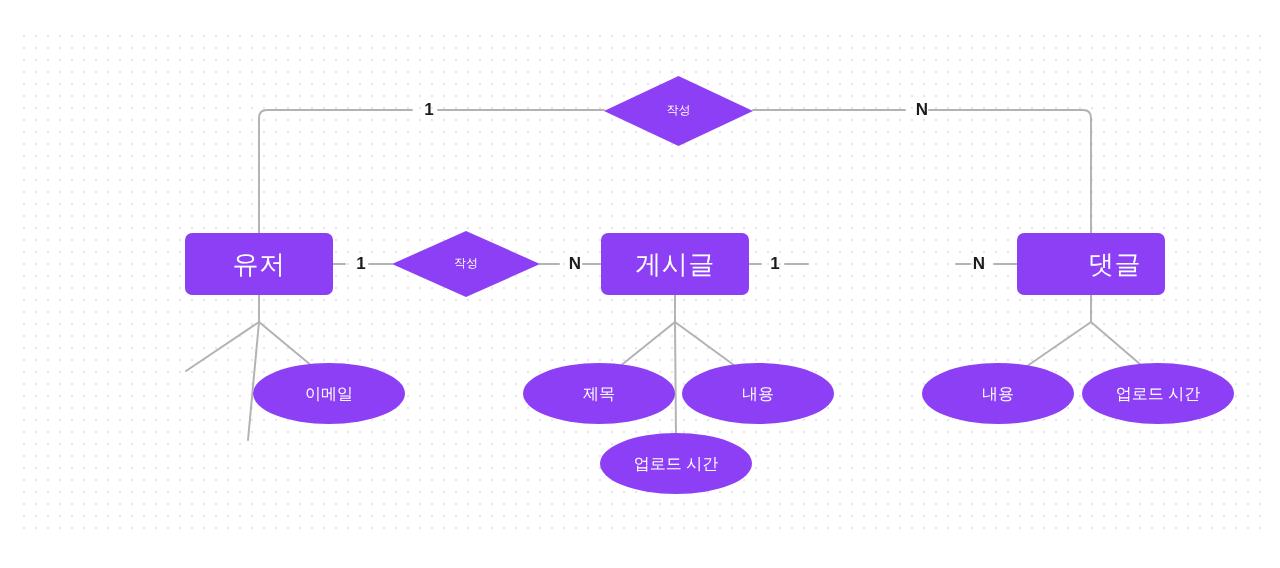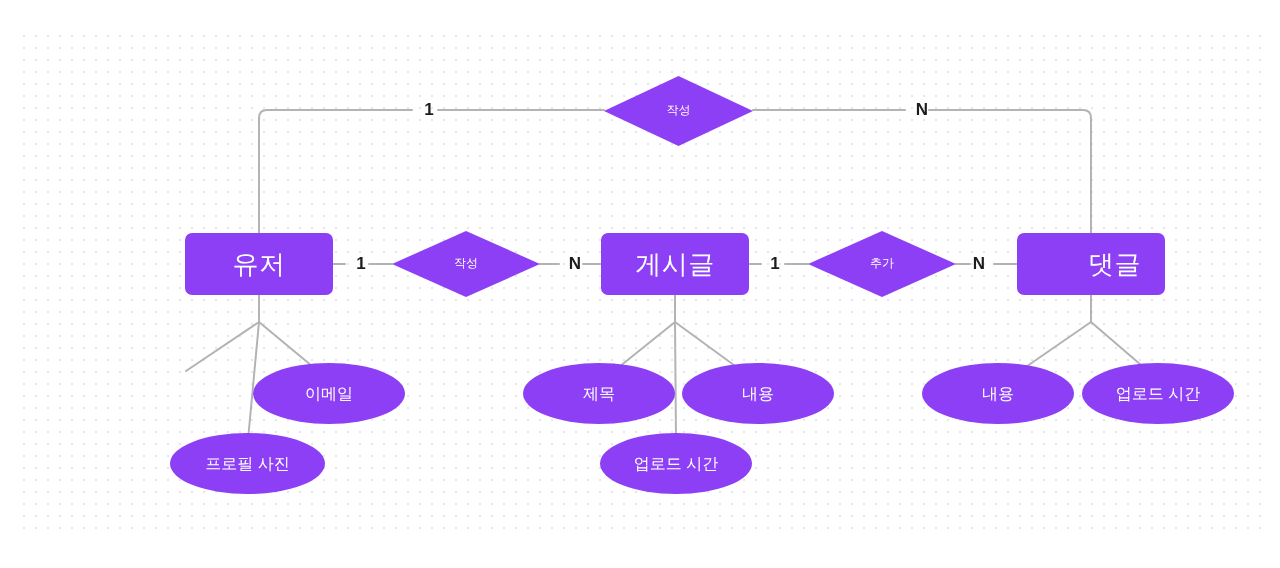--- a/index.html
+++ b/index.html
@@ -139,24 +139,20 @@
   </div>
 
   <div class="node relationship" style="left:604px;top:76px;width:149px;height:70px;">
     <div class="diamond-shape"></div>
     <span class="rel-label">작성</span>
   </div>
   <div class="node relationship" style="left:392px;top:231px;width:148px;height:66px;">
     <div class="diamond-shape"></div>
     <span class="rel-label">작성</span>
   </div>
-  <div class="node relationship" style="left:808px;top:231px;width:148px;height:66px;">
-    <div class="diamond-shape"></div>
-    <span class="rel-label">추가</span>
-  </div>
 
   <div class="card-label" style="left:420px;top:100px;width:18px;height:20px;">
     <span>1</span>
   </div>
   <div class="card-label" style="left:913px;top:100px;width:18px;height:20px;">
     <span>N</span>
   </div>
   <div class="card-label" style="left:352px;top:254px;width:18px;height:20px;">
     <span>1</span>
   </div>
@@ -166,23 +162,20 @@
   <div class="card-label" style="left:766px;top:254px;width:18px;height:20px;">
     <span>1</span>
   </div>
   <div class="card-label" style="left:970px;top:254px;width:18px;height:20px;">
     <span>N</span>
   </div>
 
   <div class="node attribute" style="left:253px;top:363px;width:152px;height:61px;">
     <span>이메일</span>
   </div>
-  <div class="node attribute" style="left:170px;top:433px;width:155px;height:61px;">
-    <span>프로필 사진</span>
-  </div>
 
   <div class="node attribute" style="left:523px;top:363px;width:152px;height:61px;">
     <span>제목</span>
   </div>
   <div class="node attribute" style="left:682px;top:363px;width:152px;height:61px;">
     <span>내용</span>
   </div>
   <div class="node attribute" style="left:600px;top:433px;width:152px;height:61px;">
     <span>업로드 시간</span>
   </div>

